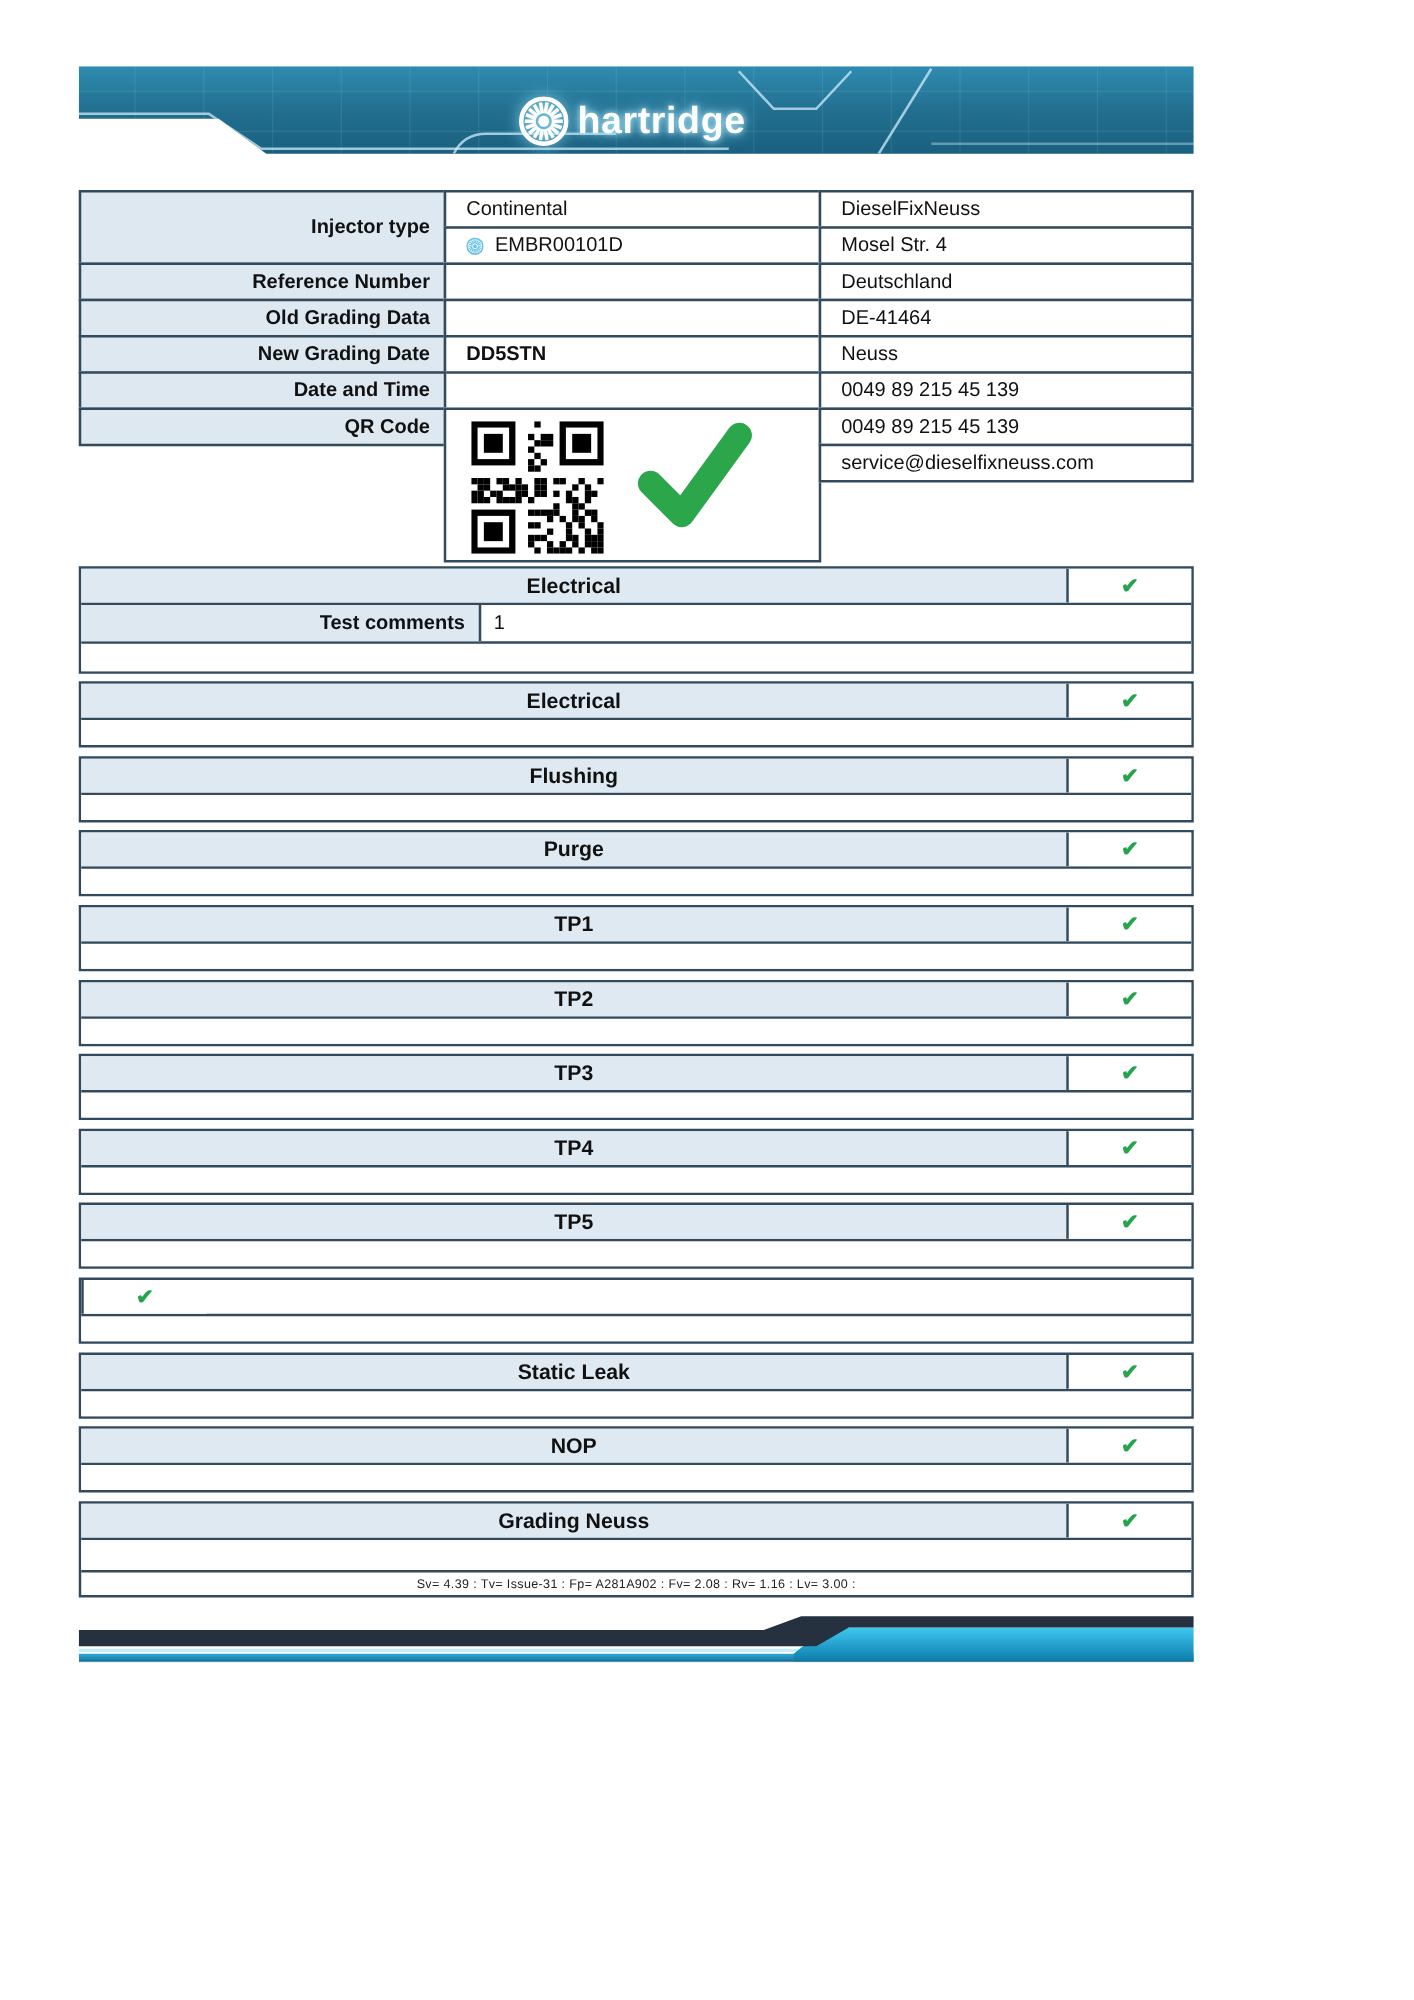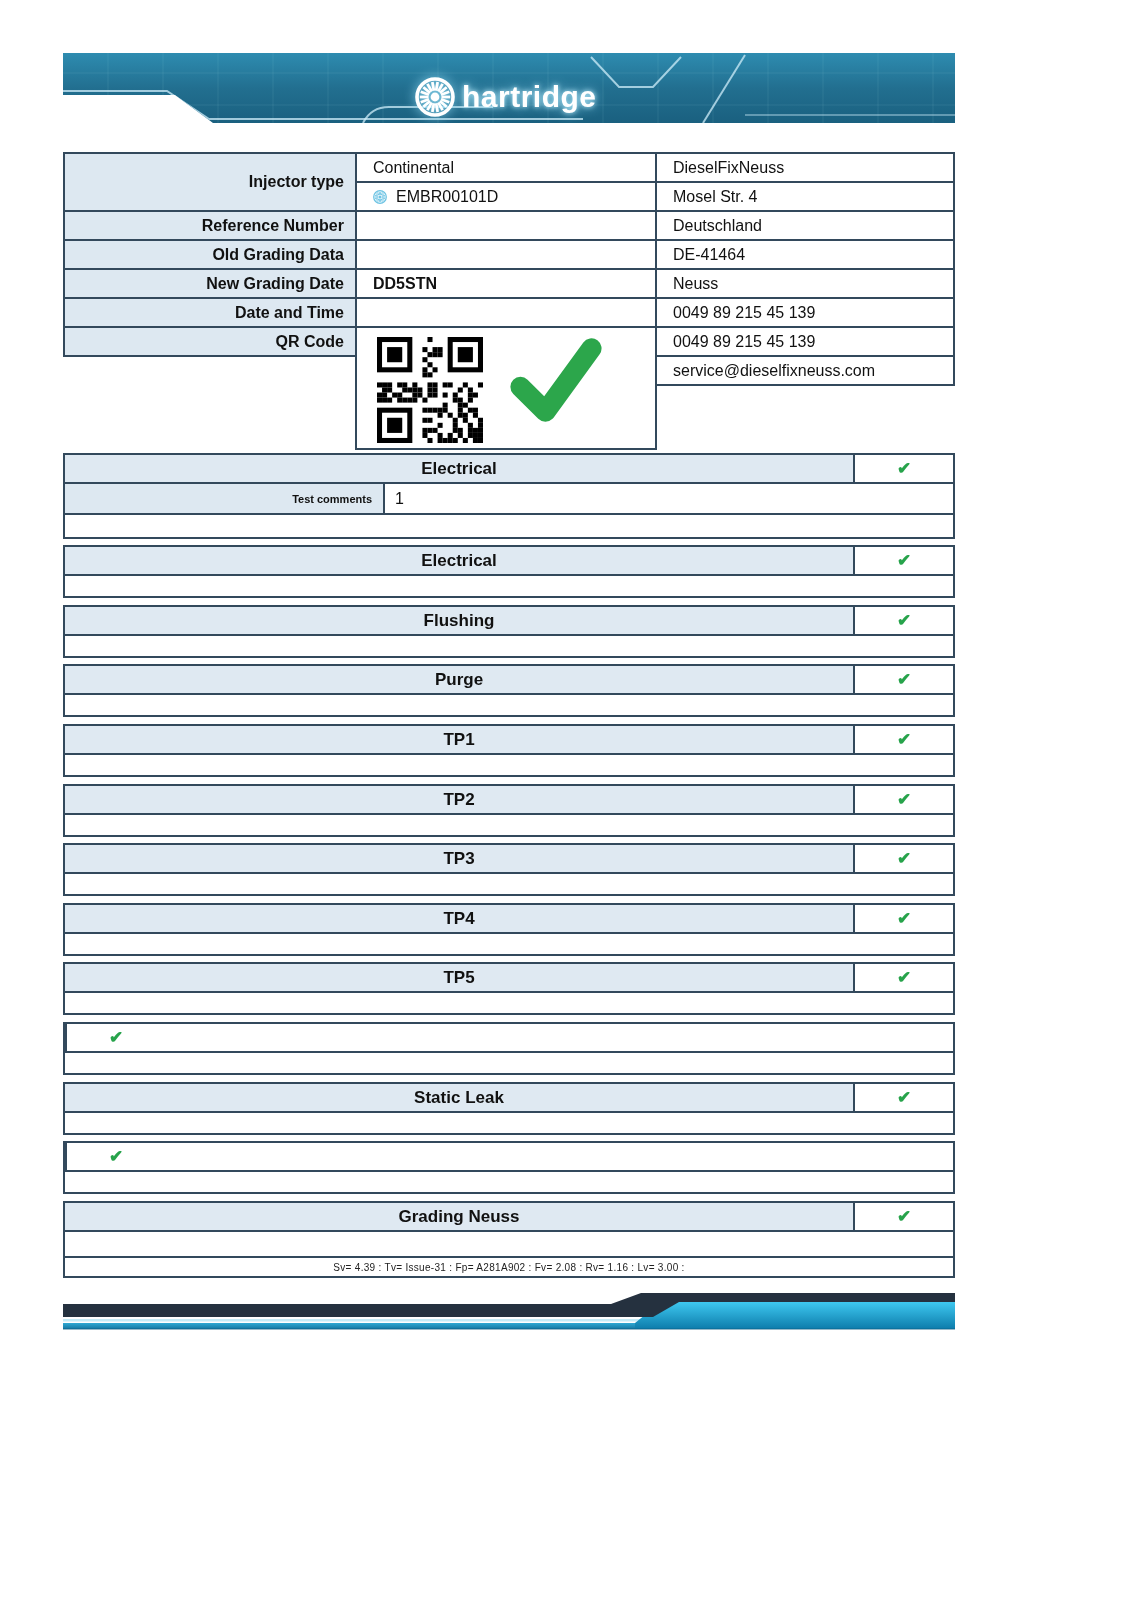--- a/index.html
+++ b/index.html
@@ -30,21 +30,21 @@
            border:2px solid #33495c;background:#fff;}
   .sec-header{display:flex;height:27px;}
   .sec-label{flex:1;background:#dfe9f2;display:flex;align-items:center;justify-content:center;
              font-weight:bold;font-size:17px;}
   .sec-check{width:98px;border-left:2px solid #33495c;background:#fff;
              display:flex;align-items:center;justify-content:center;}
   .check-glyph{color:#27a34b;font-weight:bold;font-size:17px;line-height:1;}
   .sub-row{display:flex;height:29px;border-top:2px solid #33495c;}
   .sub-label{width:320px;box-sizing:border-box;background:#dde8f1;border-right:2px solid #33495c;
              display:flex;align-items:center;justify-content:flex-end;padding-right:11px;
-             font-weight:bold;font-size:11px;}
+             font-weight:bold;font-size:16px;}
   .sub-value{flex:1;display:flex;align-items:center;padding-left:10px;font-size:16px;}
   .sec-empty{border-top:2px solid #33495c;background:#fff;}
   .h20{height:20px;} .h22{height:22px;} .h24{height:24px;}
   .footer-row{border-top:2px solid #33495c;height:18px;display:flex;align-items:center;
               justify-content:center;font-size:10px;color:#222;letter-spacing:0.3px;}
 </style>
 </head>
 <body>
 
 <div class="page">
@@ -399,20 +399,21 @@
       <div class="sec-label">Static Leak</div>
       <div class="sec-check">
         <span class="check-glyph">✔</span>
       </div>
     </div>
     <div class="sec-empty h20"></div>
   </div>
 
   <div class="section" style="top:1141px">
     <div class="sec-header">
+      <div class="sec-label">NOP</div>
       <div class="sec-check">
         <span class="check-glyph">✔</span>
       </div>
     </div>
     <div class="sec-empty h20"></div>
   </div>
 
   <div class="section" style="top:1201px">
     <div class="sec-header">
       <div class="sec-label">Grading Neuss</div>

